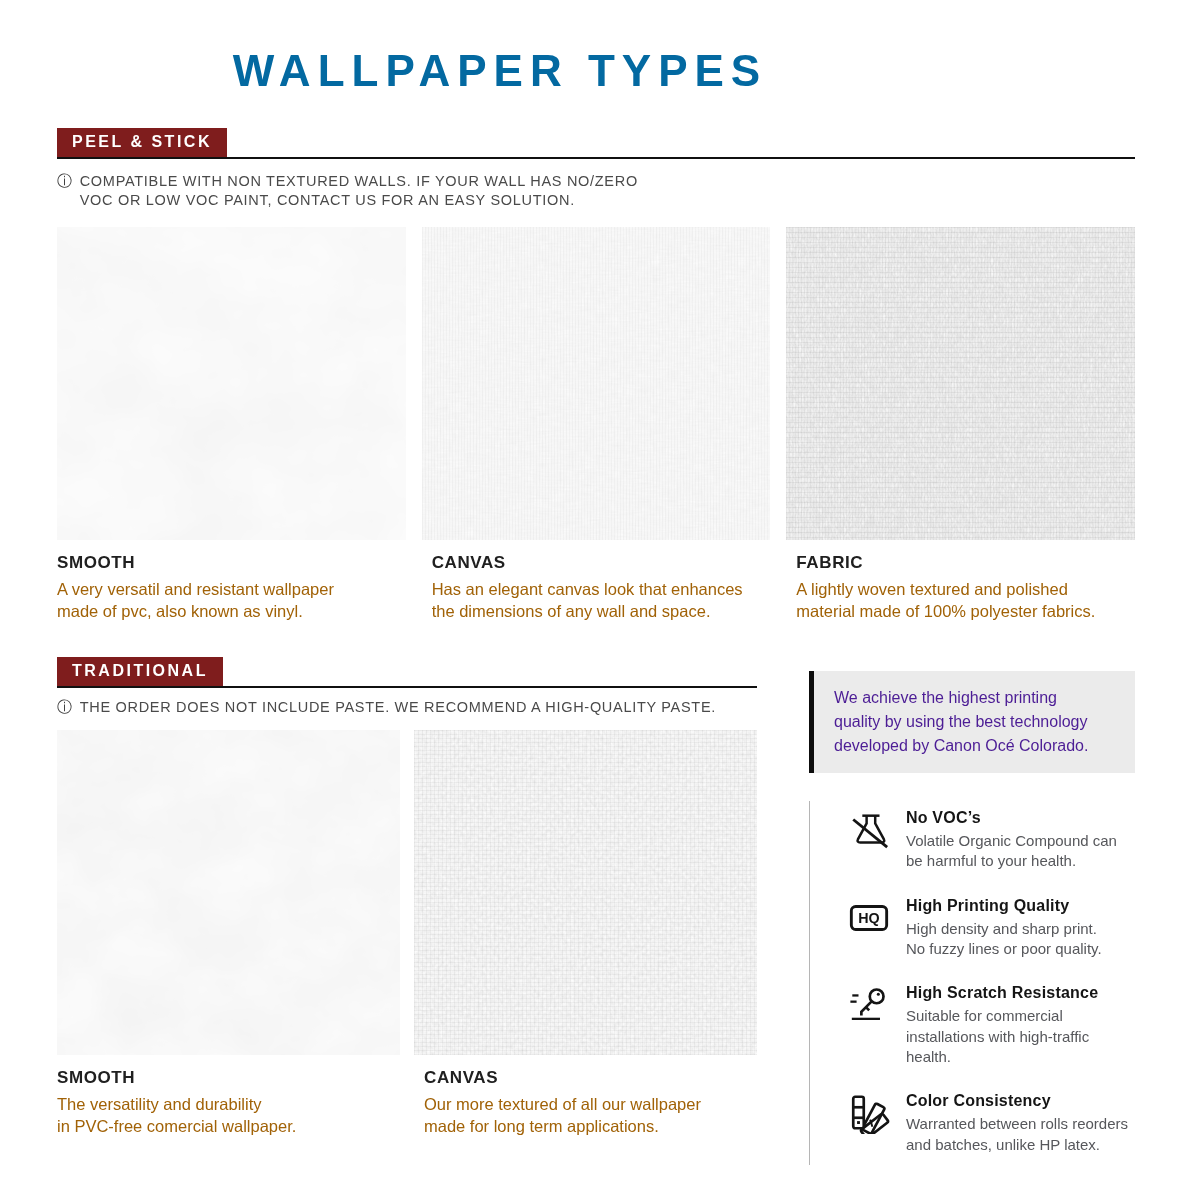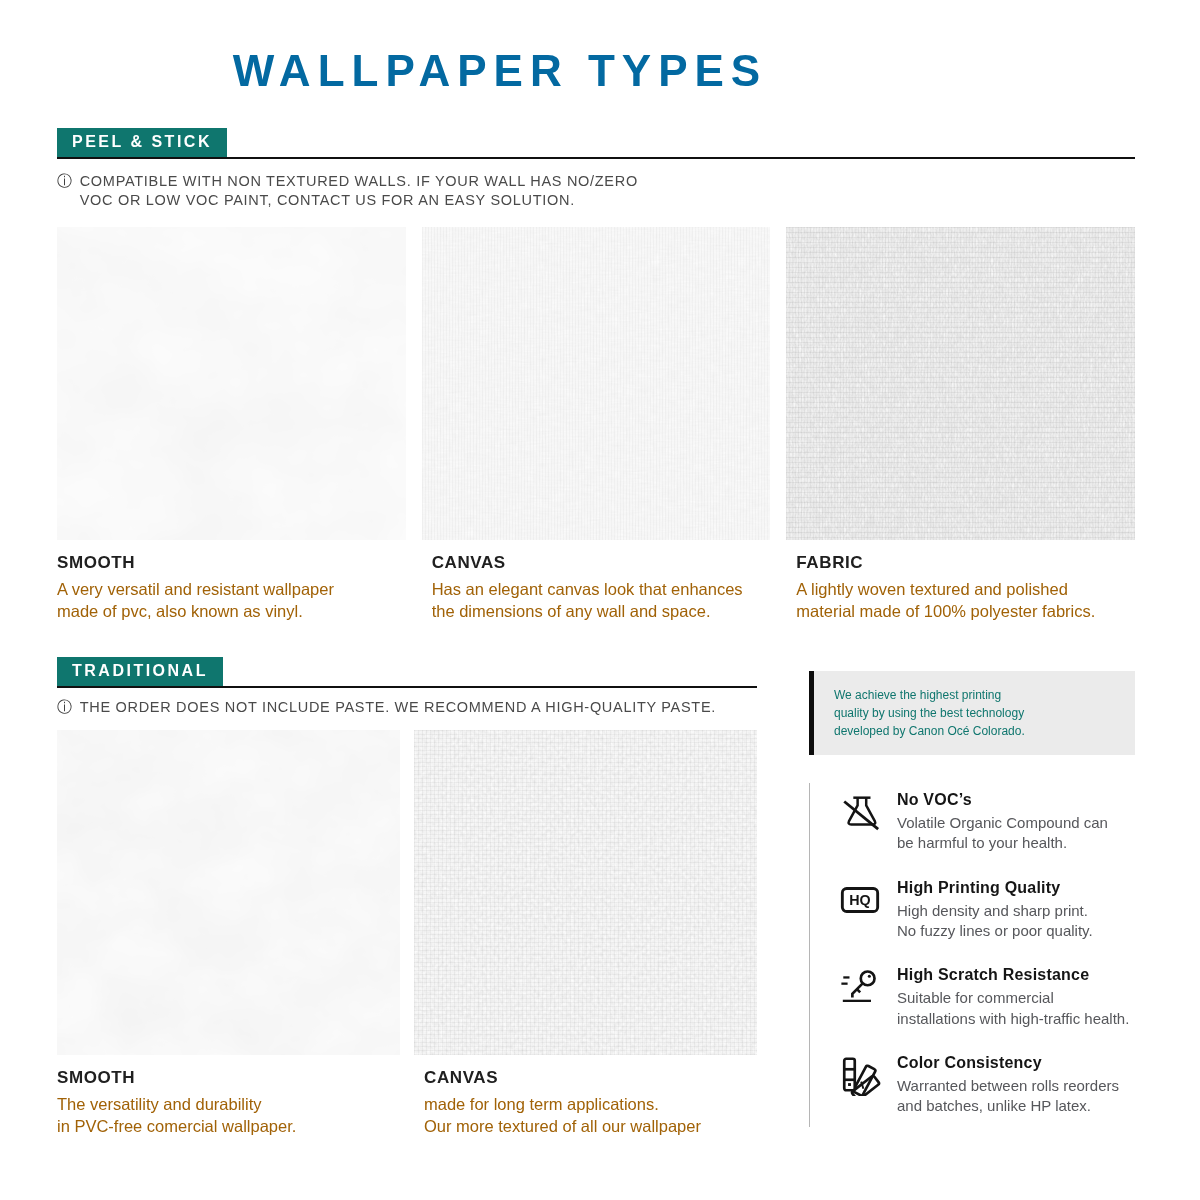--- a/index.html
+++ b/index.html
@@ -10,21 +10,21 @@
 
   
   .title-wrap { position: absolute; left: 0; top: 46px; width: 1000px; text-align: center; }
   .page-title { font-size: 44px; font-weight: 700; letter-spacing: 7px; color: #0369a1; }
 
   
   .content { position: absolute; left: 57px; top: 128px; width: 1078px; }
 
   
   .section-header { border-bottom: 2.5px solid #101010; line-height: 0; }
-  .badge { display: inline-block; background: #0f766e; color: #ffffff; font-size: 16px;
+  .badge { display: inline-block; background: #7f1d1d; color: #ffffff; font-size: 16px;
            font-weight: 700; letter-spacing: 2.5px; line-height: 1; padding: 6px 15px 7px; }
 
   
   .note { display: flex; gap: 7px; margin-top: 13px; color: #4a4a4a; font-size: 14.5px;
           letter-spacing: 0.7px; line-height: 1.34; }
   .note .info-glyph { font-family: "DejaVu Sans", sans-serif; font-size: 15px; line-height: 1.28; color: #3c3c3c; }
   .note .line { display: block; }
 
   
   .grid-3 { margin-top: 16px; display: grid; grid-template-columns: repeat(3, 1fr); column-gap: 16px; }
@@ -47,24 +47,24 @@
   .caption h3 { font-size: 17px; font-weight: 700; letter-spacing: 0.6px; color: #202020; margin-bottom: 6px; }
   .caption p { font-size: 16.5px; color: #a16207; line-height: 1.33; }
   .caption .line { display: block; }
 
   
   .zone-2 { margin-top: 34px; display: grid; grid-template-columns: 700px 1fr; column-gap: 52px; }
   .zone-2 .note { margin-top: 10px; }
 
   .rail { padding-top: 14px; }
   .quote { background: #ebebeb; border-left: 5px solid #0d0d0d; padding: 15px 20px;
-           font-size: 12px; color: #0f766e; line-height: 1.5; }
+           font-size: 16px; color: #4c1d95; line-height: 1.5; }
   .quote .line { display: block; }
 
-  .features { margin-top: 28px; border-left: 1px solid #b5b5b5; padding: 8px 0 10px 29px;
+  .features { margin-top: 28px; border-left: 1px solid #b5b5b5; padding: 8px 0 10px 38px;
               display: flex; flex-direction: column; gap: 25px; }
   .feature { display: flex; gap: 16px; align-items: flex-start; }
   .feature .ficon { flex: 0 0 42px; width: 42px; height: 42px; }
   .feature h4 { font-size: 16px; font-weight: 700; color: #151515; margin-bottom: 4px; letter-spacing: 0.2px; }
   .feature p { font-size: 15px; color: #56575b; line-height: 1.36; }
   .feature .line { display: block; }
 
   .hidden-defs { position: absolute; width: 0; height: 0; overflow: hidden; }
 </style>
 </head>
@@ -237,22 +237,22 @@
             <div class="swatch h2">
               <svg class="tex" preserveAspectRatio="none">
                 <rect width="100%" height="100%" fill="#ffffff"></rect>
                 <rect width="100%" height="100%" filter="url(#f-burlap)"></rect>
               </svg>
               <div class="overlay rough-overlay"></div>
             </div>
             <figcaption class="caption">
               <h3>CANVAS</h3>
               <p>
+                <span class="line">Our more textured of all our wallpaper</span>
                 <span class="line">made for long term applications.</span>
-                <span class="line">Our more textured of all our wallpaper</span>
               </p>
             </figcaption>
           </figure>
 
         </div>
       </div>
 
       <div class="rail">
 
         <div class="quote">

